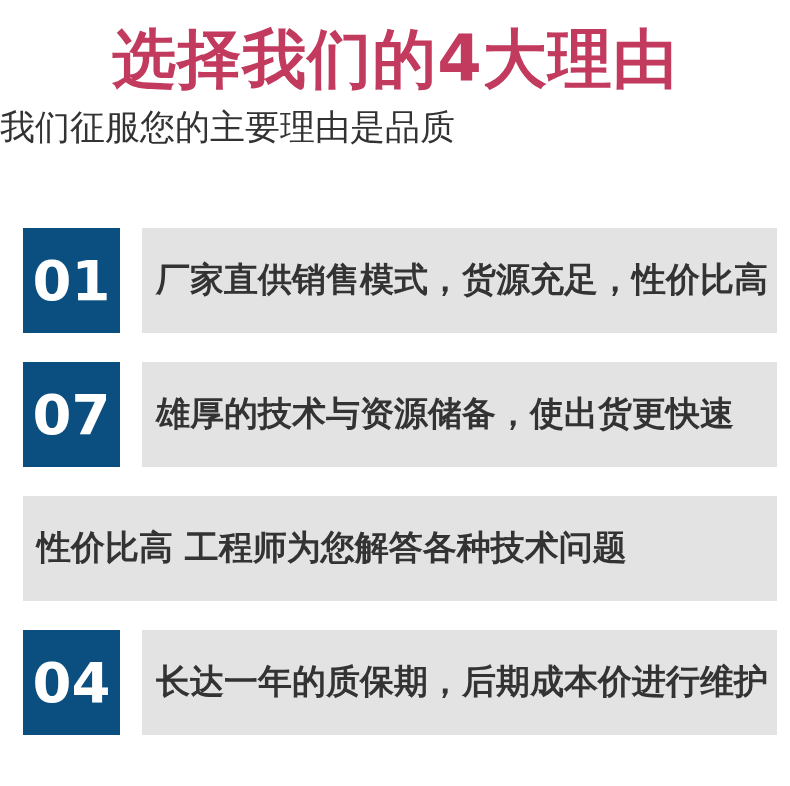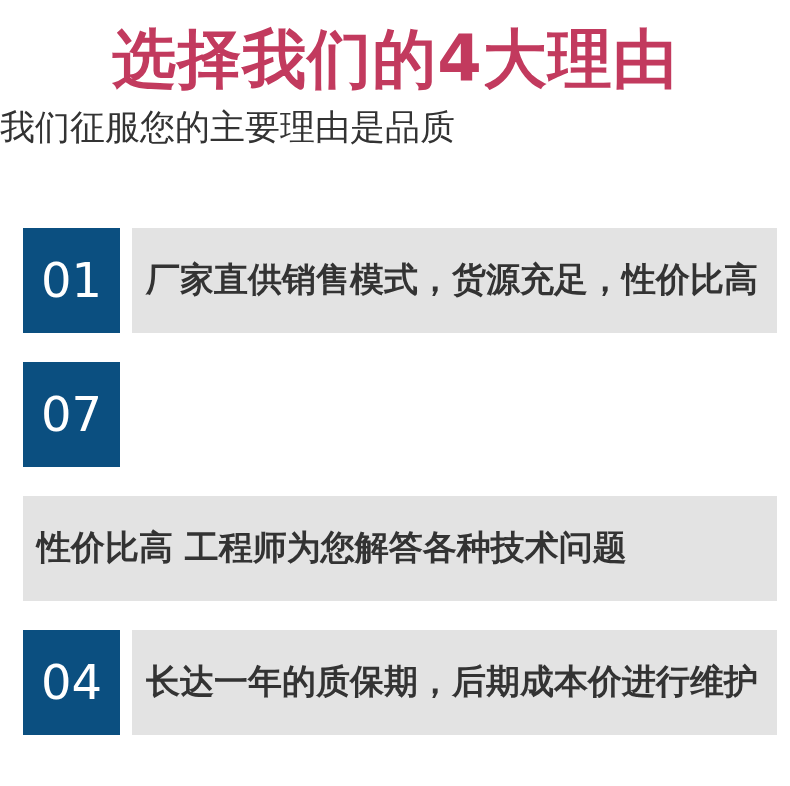--- a/index.html
+++ b/index.html
@@ -38,25 +38,25 @@
     display: flex;
     flex-direction: column;
     gap: 29px;
   }
   .reason {
     display: flex;
     height: 105px;
   }
   .reason-number {
     flex: 0 0 97px;
-    margin-right: 12px;
+    margin-right: 22px;
     background: var(--number-box-blue, #0B4F80);
     color: var(--number-text, #ffffff);
-    font-size: 48px;
-    font-weight: normal;
+    font-size: 56px;
+    font-weight: bold;
     display: flex;
     align-items: center;
     justify-content: center;
   }
   .reason-bar {
     flex: 1;
     background: var(--bar-gray, #E3E3E3);
     display: flex;
     align-items: center;
     padding-left: 14px;
@@ -78,20 +78,21 @@
 
   <div class="reasons">
 
     <div class="reason">
       <div class="reason-number">01</div>
       <div class="reason-bar">厂家直供销售模式，货源充足，性价比高</div>
     </div>
 
     <div class="reason">
       <div class="reason-number">07</div>
+      <div class="reason-bar">雄厚的技术与资源储备，使出货更快速</div>
     </div>
 
     <div class="reason">
       <div class="reason-bar">性价比高 工程师为您解答各种技术问题</div>
     </div>
 
     <div class="reason">
       <div class="reason-number">04</div>
       <div class="reason-bar">长达一年的质保期，后期成本价进行维护</div>
     </div>

